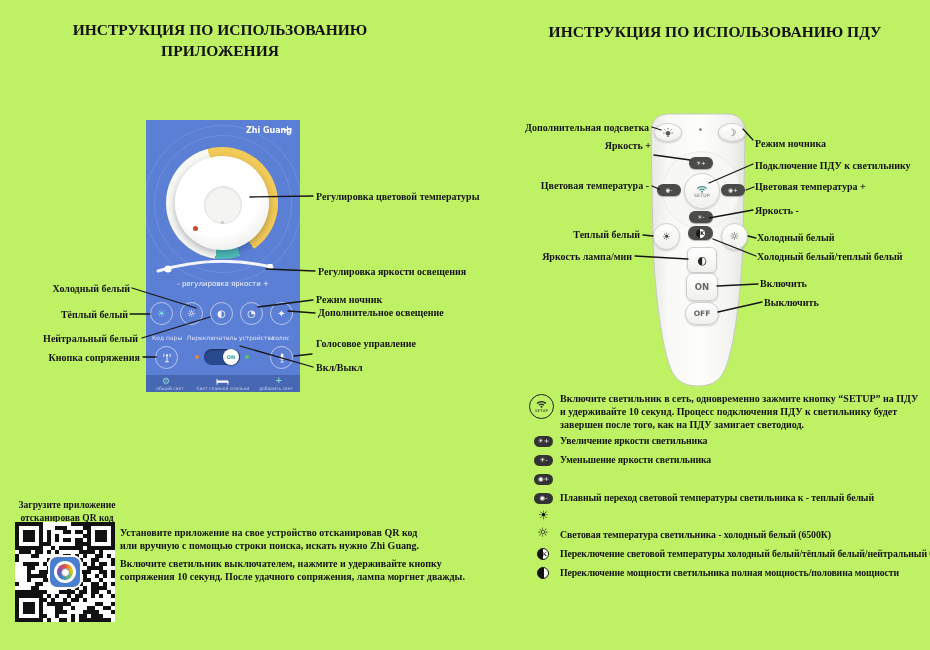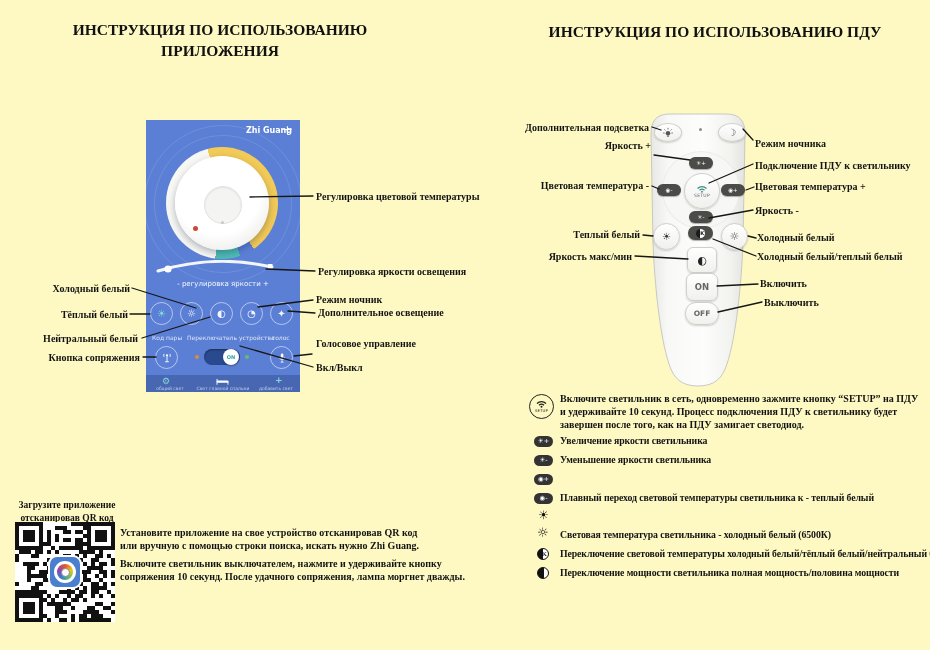--- a/index.html
+++ b/index.html
@@ -1,16 +1,16 @@
 <!DOCTYPE html>
 <html><head>
 <meta charset="utf-8">
 <style>
   html,body{margin:0;padding:0;background:#fff;}
-  .canvas{position:relative;width:930px;height:650px;background:#fef9c3;overflow:hidden;
+  .canvas{position:relative;width:930px;height:650px;background:#bef264;overflow:hidden;
           font-family:"Liberation Serif",serif;color:#141414;}
   .abs{position:absolute;}
   .title{font-weight:700;font-size:15.5px;line-height:1.35;text-align:center;white-space:pre-line;color:#111;}
   .ann{position:absolute;font-weight:700;font-size:10px;white-space:nowrap;color:#131313;}
   .ann.r{text-align:right;}
   .para{position:absolute;font-weight:700;font-size:10px;line-height:1.32;white-space:pre-line;color:#131313;}
   
   .app{position:absolute;left:146px;top:120px;width:154px;height:272px;background:#5b7fd5;overflow:hidden;}
   .app *{font-family:"DejaVu Sans",sans-serif;}
   .app-title{position:absolute;top:6px;left:0;width:100%;text-align:center;font-size:8px;font-weight:700;color:#fff;padding-left:46px;}
@@ -199,21 +199,21 @@
   <div class="rbtn" style="left:687px;top:247px;width:28px;height:24px;border-radius:6px;font-size:11px;color:#222;">
       <span>◐</span>
     </div>
   <div class="rbtn" style="left:686px;top:273px;width:30px;height:26px;border-radius:7px;font-size:8.5px;font-weight:700;color:#666;">ON</div>
   <div class="rbtn" style="left:685px;top:302px;width:32px;height:21px;border-radius:11px;font-size:7.5px;font-weight:700;color:#666;">OFF</div>
 
   <div class="ann r" style="left:449px;top:122px;width:200px;">Дополнительная подсветка</div>
   <div class="ann r" style="left:451px;top:140px;width:200px;">Яркость +</div>
   <div class="ann r" style="left:449px;top:180px;width:200px;">Цветовая температура -</div>
   <div class="ann r" style="left:440px;top:229px;width:200px;">Теплый белый</div>
-  <div class="ann r" style="left:432px;top:251px;width:200px;">Яркость макс/мин</div>
+  <div class="ann r" style="left:432px;top:251px;width:200px;">Яркость лампа/мин</div>
 
   <div class="ann" style="left:755px;top:138px;">Режим ночника</div>
   <div class="ann" style="left:755px;top:160px;">Подключение ПДУ к светильнику</div>
   <div class="ann" style="left:755px;top:181px;">Цветовая температура +</div>
   <div class="ann" style="left:755px;top:205px;">Яркость -</div>
   <div class="ann" style="left:757px;top:232px;">Холодный белый</div>
   <div class="ann" style="left:757px;top:251px;">Холодный белый/теплый белый</div>
   <div class="ann" style="left:760px;top:278px;">Включить</div>
   <div class="ann" style="left:764px;top:297px;">Выключить</div>
 

